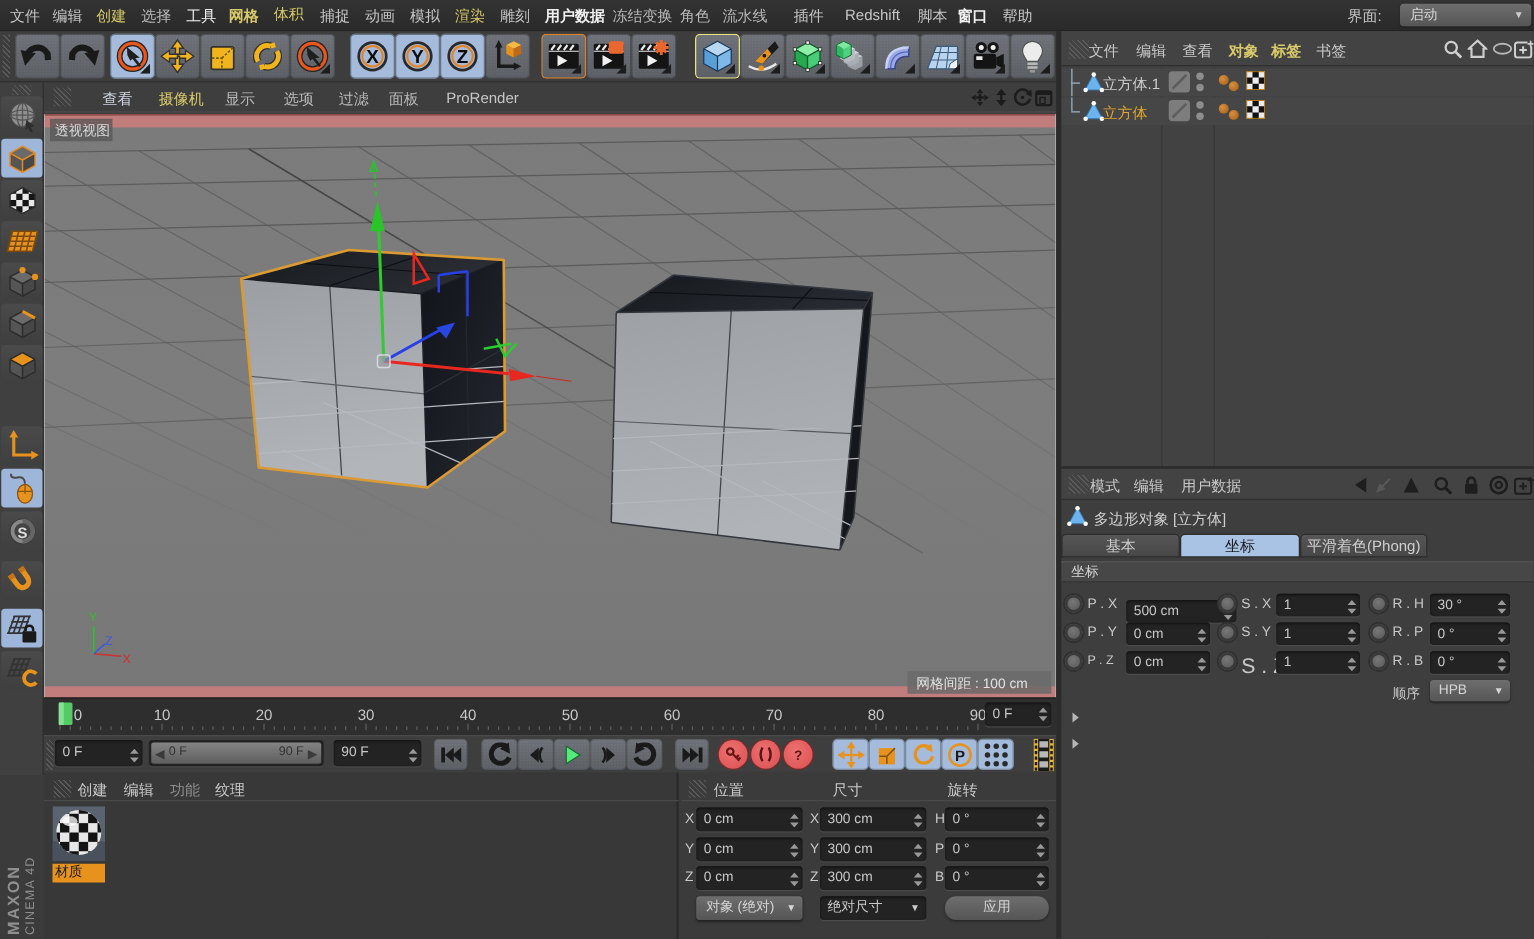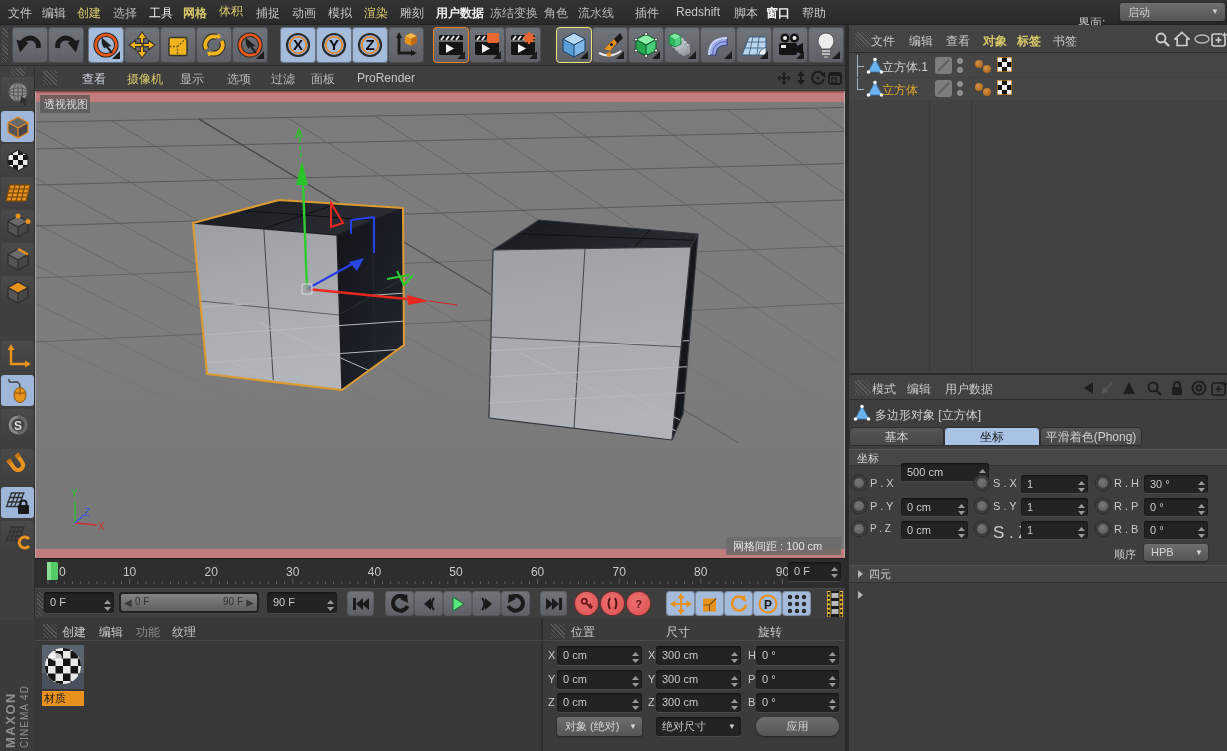--- a/index.html
+++ b/index.html
@@ -24,21 +24,21 @@
     <span class="mn ab" style="left:400px;top:5px;color:#c6c6c6;font-weight:normal">雕刻</span>
     <span class="mn ab" style="left:436px;top:5px;color:#f0f0f0;font-weight:bold">用户数据</span>
     <span class="mn ab" style="left:490px;top:5px;color:#b9b9b9;font-weight:normal">冻结变换</span>
     <span class="mn ab" style="left:544px;top:5px;color:#b9b9b9;font-weight:normal">角色</span>
     <span class="mn ab" style="left:578px;top:5px;color:#b9b9b9;font-weight:normal">流水线</span>
     <span class="mn ab" style="left:635px;top:5px;color:#c6c6c6;font-weight:normal">插件</span>
     <span class="mn ab" style="left:676px;top:5px;color:#c6c6c6;font-weight:normal">Redshift</span>
     <span class="mn ab" style="left:734px;top:5px;color:#c6c6c6;font-weight:normal">脚本</span>
     <span class="mn ab" style="left:766px;top:5px;color:#f0f0f0;font-weight:bold">窗口</span>
     <span class="mn ab" style="left:802px;top:5px;color:#c6c6c6;font-weight:normal">帮助</span>
-    <span class="mn ab" style="left:1078px;top:15px">界面:</span>
+    <span class="mn ab" style="left:1078px;top:5px">界面:</span>
     <div class="ddl" style="left:1120px;top:3px;width:105px;height:18px;line-height:18px;padding-left:8px">启动<span style="position:absolute;right:6px;top:0px;font-size:8px;color:#ccc">▼</span></div>
   </div>
 <div class="ab" style="left:0;top:25px;width:845px;height:41px;background:#3d3d3d;border-bottom:1px solid #2d2d2d">
     <div class="ab dots" style="left:2px;top:3px;width:6px;height:34px"></div>
     <div class="ab" style="left:12px;top:2px;width:36px;height:36px;background:radial-gradient(#0000000d 1px, transparent 1.1px) 0 0/2.5px 2.5px,linear-gradient(#74787e,#60646a);box-shadow:0 0 0 1px #35353588 inset;border-radius:4px;display:flex;align-items:center;justify-content:center">
       <svg width="28" height="28" viewBox="0 0 28 28">
         <g>
           <path d="M5 16 A 9 9 0 0 1 22 12 L 22.5 17" fill="none" stroke="#1a1a1a" stroke-width="5"></path>
           <polygon points="0.5,9 12.5,11.5 4,21.5" fill="#1a1a1a"></polygon>
         </g>
@@ -1118,21 +1118,21 @@
         <circle cx="2.5" cy="15" r="1.8" fill="#fff"></circle>
         <circle cx="15.5" cy="15" r="1.8" fill="#fff"></circle>
       </svg></div>
     <span class="mn ab" style="left:26px;top:32px;color:#cfcfcf">多边形对象 [立方体]</span>
     <div class="ab" style="left:0px;top:52px;width:95px;height:19px;background:linear-gradient(#565656,#474747);border-radius:4px 4px 0 0;border:1px solid #2e2e2e;color:#cfcfcf;font-size:12px;text-align:center;line-height:18px">基本</div>
     <div class="ab" style="left:95px;top:52px;width:96px;height:19px;background:#a9c3e4;border-radius:4px 4px 0 0;border:1px solid #2e2e2e;color:#1a1a1a;font-size:12px;text-align:center;line-height:18px">坐标</div>
     <div class="ab" style="left:191px;top:52px;width:102px;height:19px;background:linear-gradient(#565656,#474747);border-radius:4px 4px 0 0;border:1px solid #2e2e2e;color:#cfcfcf;font-size:12px;text-align:center;line-height:18px">平滑着色(Phong)</div>
     <div class="ab" style="left:0;top:74px;width:378px;height:17px;background:#474747;border-top:1px solid #555;border-bottom:1px solid #333;color:#d5d5d5;font-size:11px;line-height:16px;padding-left:8px">坐标</div>
     <div class="ab" style="left:3px;top:101px;width:14px;height:14px;border-radius:50%;background:radial-gradient(circle at 45% 40%,#777,#4e4e4e);box-shadow:0 0 0 1.5px #303030, inset 0 0 0 2px #3a3a3a"></div>
     <span class="mn ab" style="left:21px;top:102px;color:#c9c9c9;font-size:11px">P . X</span>
-    <div class="fld" style="left:52px;top:88px;width:88px;height:18px;line-height:18px">500 cm<span class="spin" style="top:3.5px"><svg width="7" height="11" viewBox="0 0 7 11">
+    <div class="fld" style="left:52px;top:105px;width:88px;height:18px;line-height:18px">500 cm<span class="spin" style="top:3.5px"><svg width="7" height="11" viewBox="0 0 7 11">
           <polygon points="3.5,0 0,4 7,4" fill="#999"></polygon>
           <polygon points="3.5,11 0,7 7,7" fill="#999"></polygon>
         </svg></span></div>
     <div class="ab" style="left:126px;top:101px;width:14px;height:14px;border-radius:50%;background:radial-gradient(circle at 45% 40%,#777,#4e4e4e);box-shadow:0 0 0 1.5px #303030, inset 0 0 0 2px #3a3a3a"></div>
     <span class="mn ab" style="left:144px;top:102px;color:#c9c9c9;font-size:11px">S . X</span>
     <div class="fld" style="left:172px;top:100px;width:67px;height:18px;line-height:18px">1<span class="spin" style="top:3.5px"><svg width="7" height="11" viewBox="0 0 7 11">
           <polygon points="3.5,0 0,4 7,4" fill="#999"></polygon>
           <polygon points="3.5,11 0,7 7,7" fill="#999"></polygon>
         </svg></span></div>
     <div class="ab" style="left:247px;top:101px;width:14px;height:14px;border-radius:50%;background:radial-gradient(circle at 45% 40%,#777,#4e4e4e);box-shadow:0 0 0 1.5px #303030, inset 0 0 0 2px #3a3a3a"></div>
@@ -1172,17 +1172,16 @@
           <polygon points="3.5,11 0,7 7,7" fill="#999"></polygon>
         </svg></span></div>
     <div class="ab" style="left:247px;top:147px;width:14px;height:14px;border-radius:50%;background:radial-gradient(circle at 45% 40%,#777,#4e4e4e);box-shadow:0 0 0 1.5px #303030, inset 0 0 0 2px #3a3a3a"></div>
     <span class="mn ab" style="left:265px;top:148px;color:#c9c9c9;font-size:11px">R . B</span>
     <div class="fld" style="left:295px;top:146px;width:64px;height:18px;line-height:18px">0 °<span class="spin" style="top:3.5px"><svg width="7" height="11" viewBox="0 0 7 11">
           <polygon points="3.5,0 0,4 7,4" fill="#999"></polygon>
           <polygon points="3.5,11 0,7 7,7" fill="#999"></polygon>
         </svg></span></div>
     <span class="mn ab" style="left:265px;top:172px;color:#c9c9c9;font-size:11px">顺序</span>
     <div class="ddl" style="left:295px;top:169px;width:64px;height:17px;line-height:17px;padding-left:7px">HPB<span style="position:absolute;right:5px;top:0;font-size:8px">▼</span></div>
-    <div class="ab" style="left:0;top:190px;width:378px;height:18px;background:#454545;border-top:1px solid #515151;border-bottom:1px solid #333;color:#d5d5d5;font-size:11px;line-height:17px;padding-left:20px">四元</div>
     <div class="ab" style="left:9px;top:195px;width:0;height:0;border-left:5px solid #b5b5b5;border-top:4px solid transparent;border-bottom:4px solid transparent"></div>
     <div class="ab" style="left:9px;top:216px;width:0;height:0;border-left:5px solid #b5b5b5;border-top:4px solid transparent;border-bottom:4px solid transparent"></div>
   </div>
 <div class="ab" style="left:845px;top:25px;width:4px;height:726px;background:#2b2b2b"></div>
 <div class="ab" style="left:849px;top:373px;width:378px;height:2px;background:#2b2b2b"></div>
 </body></html>

